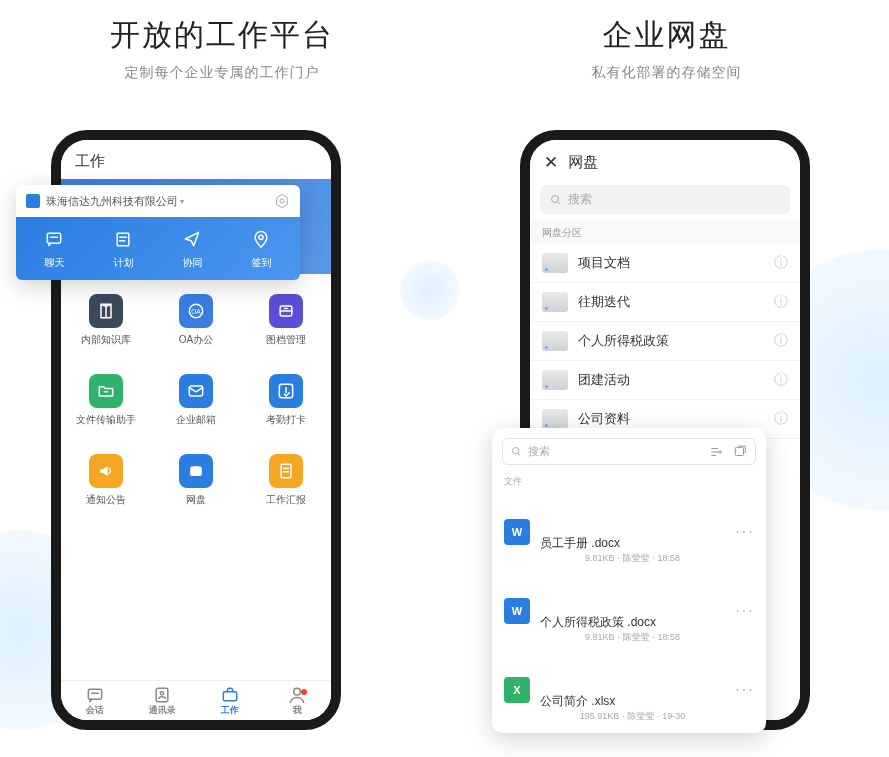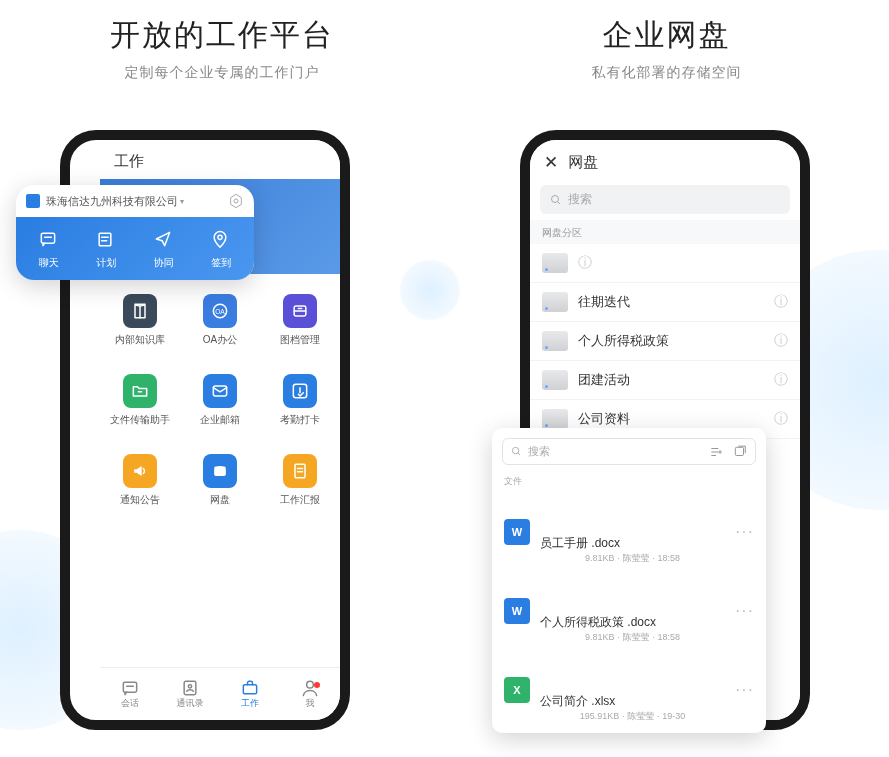--- a/index.html
+++ b/index.html
@@ -45,21 +45,21 @@
 .phone {
   position: absolute;
   width: 290px;
   height: 600px;
   background: #fff;
   border: 10px solid #1a1a1a;
   border-radius: 36px;
   overflow: hidden;
   z-index: 2;
 }
-.phone.left-phone { left: 60px; top: 130px; padding-left: 30px; }
+.phone.left-phone { left: 51px; top: 130px; }
 .phone.right-phone { left: 520px; top: 130px; }
 
 .phone-inner {
   width: 100%;
   height: 100%;
   display: flex;
   flex-direction: column;
   background: #fff;
 }
 
@@ -96,23 +96,24 @@
   display: flex;
   align-items: center;
   justify-content: center;
 }
 .app-label {
   font-size: 10px;
   color: #555;
 }
 
 .bottom-nav {
-  height: 53px;
+  height: 40px;
   border-top: 1px solid #eee;
   display: flex;
+  font-weight: bold;
 }
 .nav-item {
   flex: 1;
   display: flex;
   flex-direction: column;
   align-items: center;
   justify-content: center;
   gap: 1px;
   color: #888;
 }
@@ -126,23 +127,23 @@
   border-radius: 50%;
   margin-left: 14px;
   margin-top: -18px;
 }
 
 
 .popup-card {
   position: absolute;
   left: 16px;
   top: 185px;
-  width: 238px;
+  width: 284px;
   background: #fff;
-  border-radius: 18px;
+  border-radius: 6px;
   box-shadow: 0 6px 24px rgba(0,0,0,0.18);
   z-index: 5;
   overflow: hidden;
 }
 .popup-header {
   display: flex;
   align-items: center;
   padding: 8px 10px;
   font-size: 11px;
   color: #555;
@@ -505,20 +506,21 @@
       <svg width="12" height="12" viewBox="0 0 24 24" fill="none" stroke="currentColor" stroke-width="2">
           <circle cx="10" cy="10" r="7"></circle>
           <line x1="20" y1="20" x2="15" y2="15"></line>
         </svg>
       <span>搜索</span>
     </div>
     <div class="nd-section-label">网盘分区</div>
     <div class="nd-list" id="nd-list">
         <div class="nd-row">
           <div class="nd-drive-icon"></div>
+          <div class="nd-row-title">项目文档</div>
           <div class="nd-info">ⓘ</div>
         </div>
         <div class="nd-row">
           <div class="nd-drive-icon"></div>
           <div class="nd-row-title">往期迭代</div>
           <div class="nd-info">ⓘ</div>
         </div>
         <div class="nd-row">
           <div class="nd-drive-icon"></div>
           <div class="nd-row-title">个人所得税政策</div>

